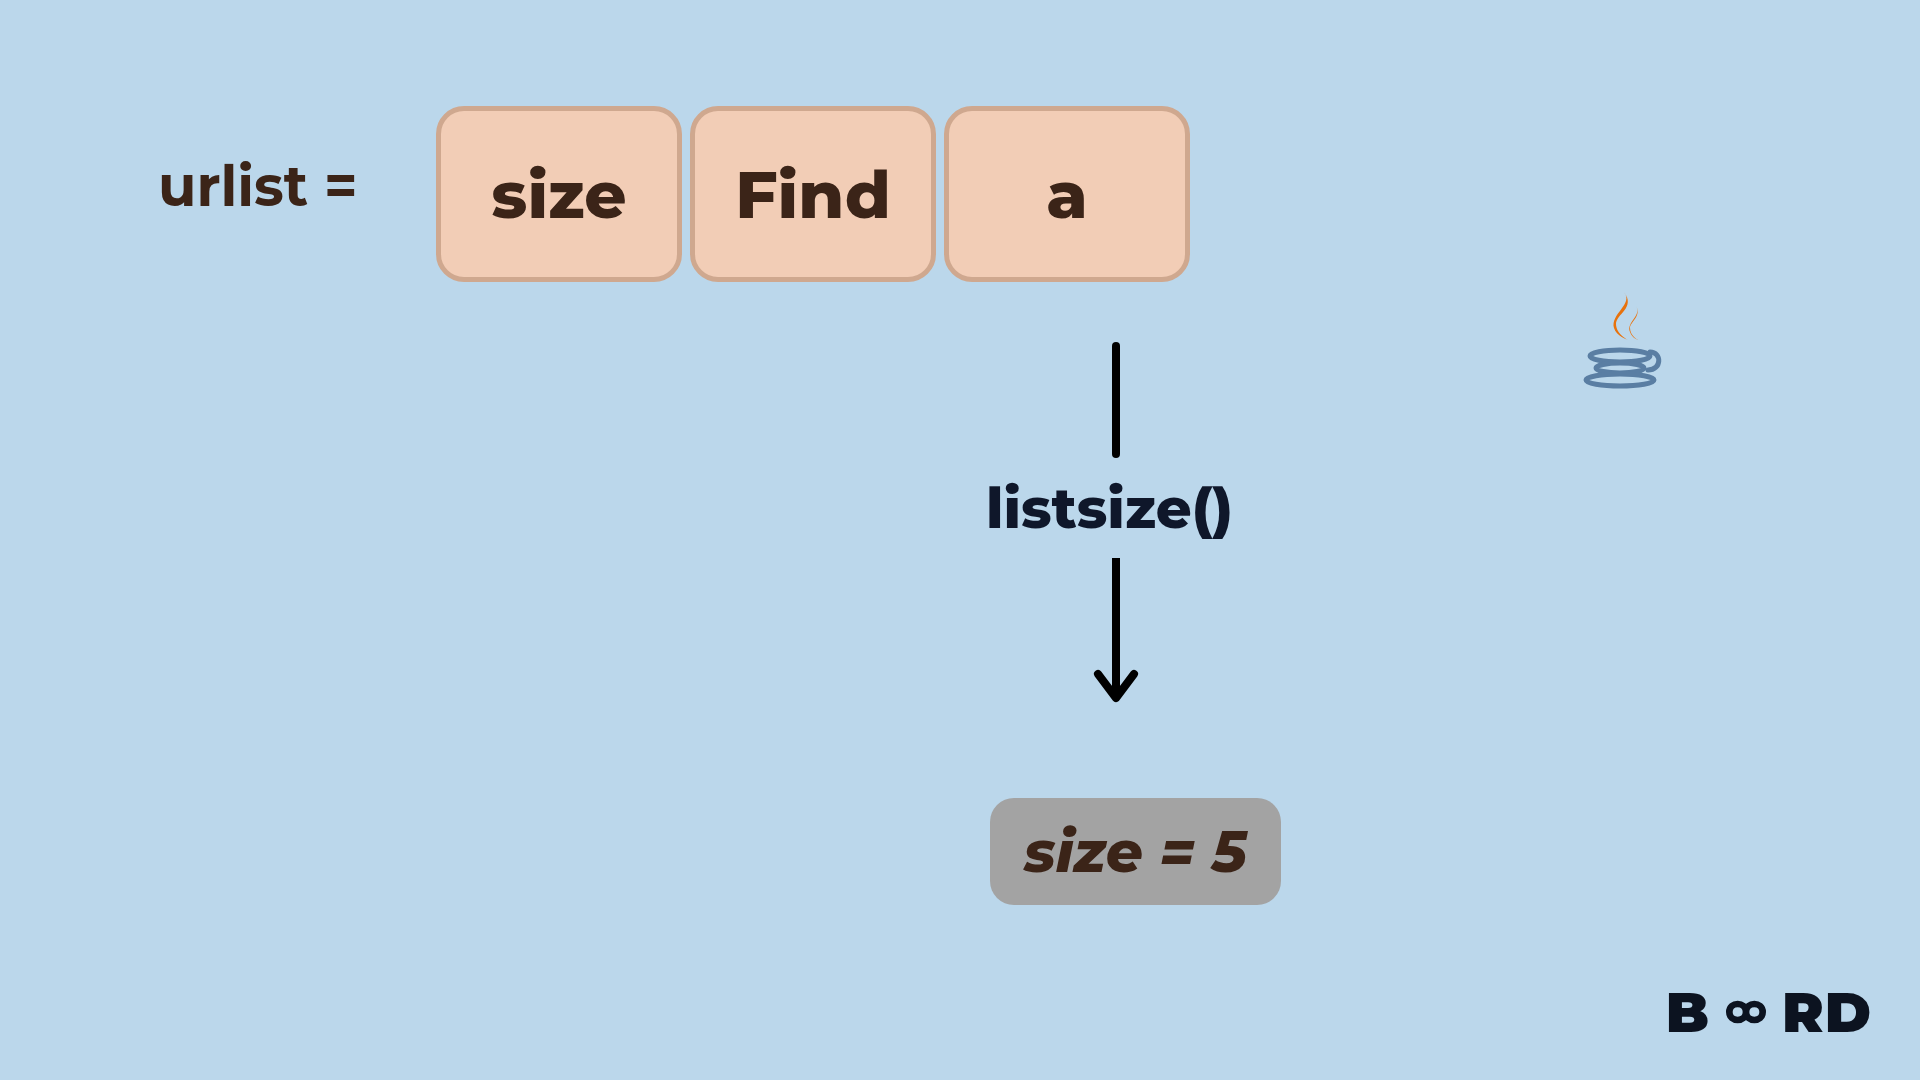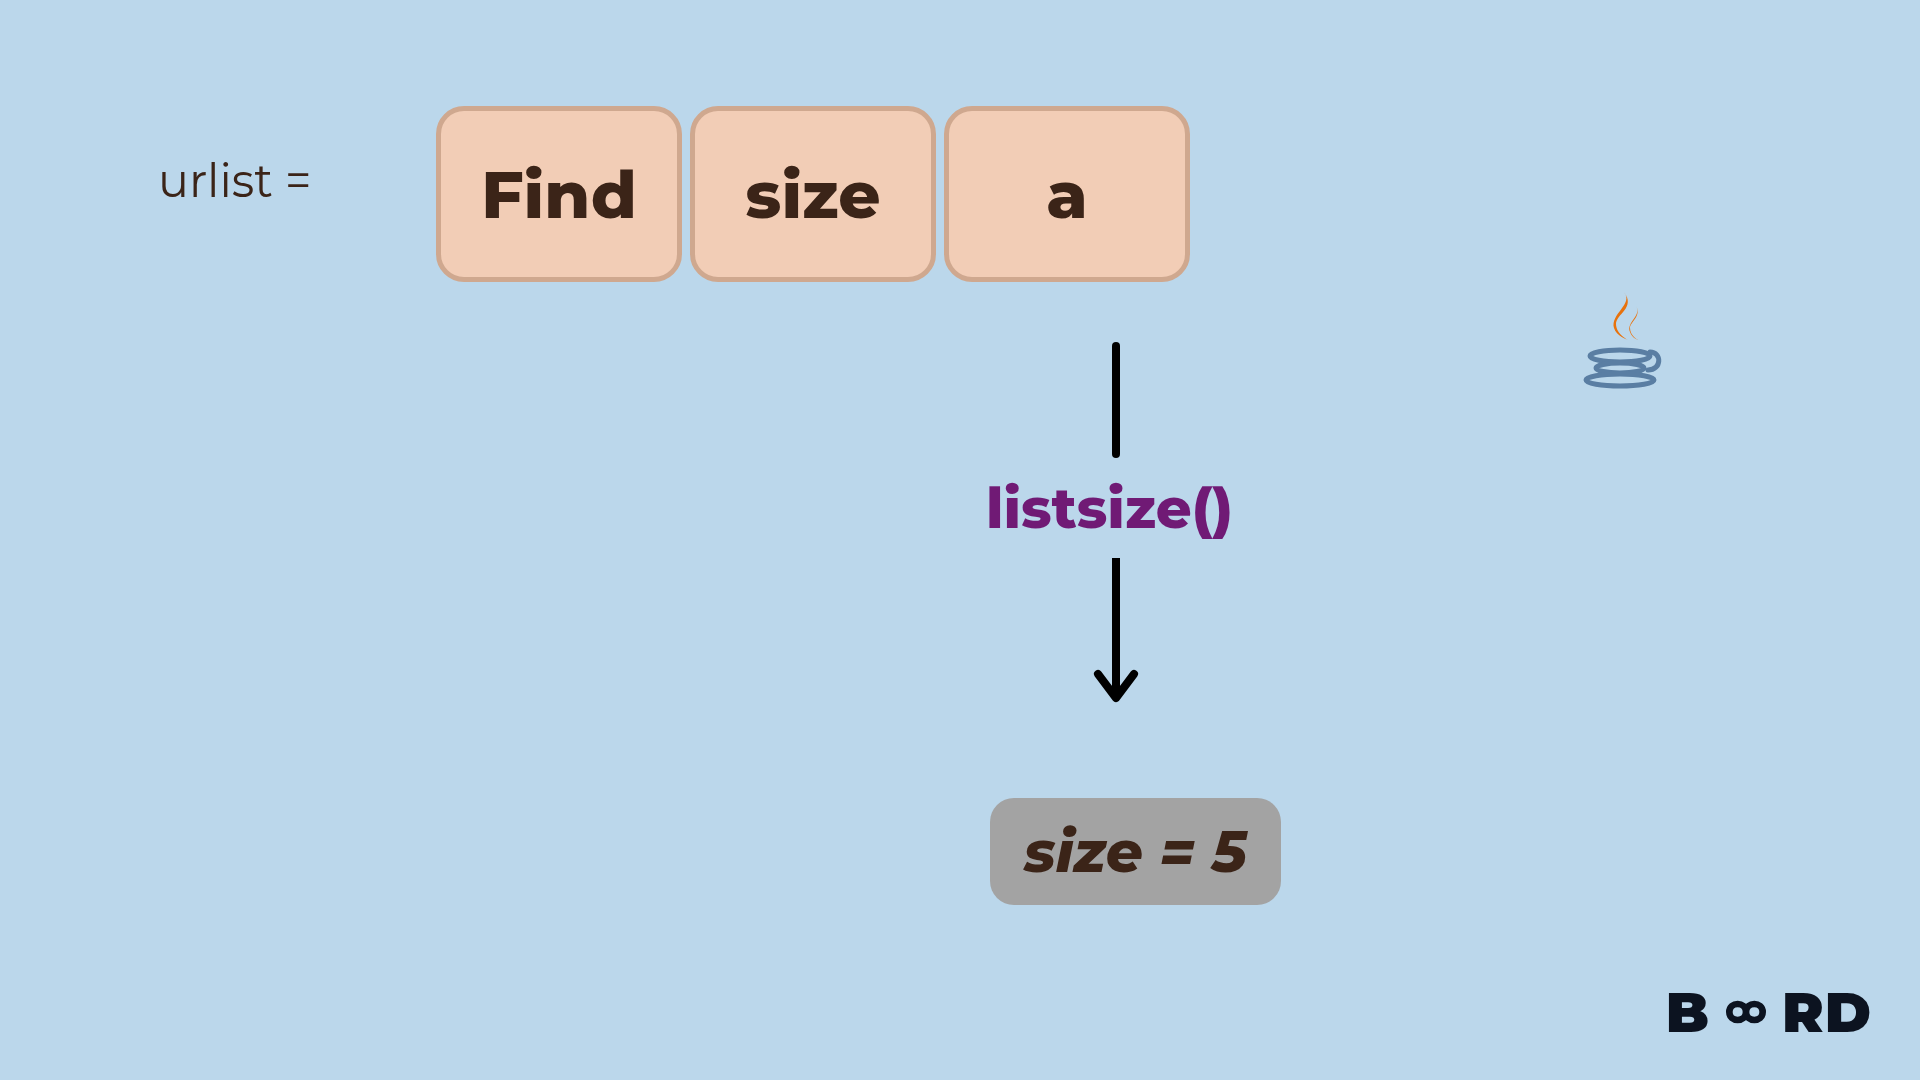--- a/index.html
+++ b/index.html
@@ -6,22 +6,22 @@
   html, body { width: 1920px; height: 1080px; overflow: hidden; }
   body {
     background: #bbd7eb;
     font-family: "Montserrat", "Arial Black", Arial, sans-serif;
     position: relative;
   }
   .stage { position: relative; width: 1920px; height: 1080px; }
 
   .var-label {
     position: absolute;
-    font-weight: 400;
-    font-size: 46px;
+    font-weight: 700;
+    font-size: 56px;
     color: #3b2418;
   }
 
   .list-row {
     position: absolute;
     display: flex;
     gap: 8px;
   }
   .list-item {
     width: 246px;
@@ -42,21 +42,21 @@
     width: 8px;
     height: 116px;
     background: #000;
     border-radius: 4px;
   }
 
   .fn-label {
     position: absolute;
     font-weight: 800;
     font-size: 56px;
-    color: #701a75;
+    color: #0f172a;
   }
 
   .arrow-down {
     position: absolute;
   }
 
   .result-pill {
     position: absolute;
     background: #a3a3a3;
     border-radius: 24px;
@@ -86,22 +86,22 @@
   }
 </style>
 </head>
 <body>
 
 <div class="stage">
 
   <div class="var-label" style="left:158px; top:152px;">urlist =</div>
 
   <div class="list-row" style="left:436px; top:106px;">
+    <div class="list-item">size</div>
     <div class="list-item">Find</div>
-    <div class="list-item">size</div>
     <div class="list-item">a</div>
   </div>
 
   <div class="line-down-1" style="left:1112px; top:342px;"></div>
 
   <div class="fn-label" style="left:986px; top:474px;">listsize()</div>
 
   <svg class="arrow-down" style="left:1090px; top:558px;" width="52" height="160" viewBox="0 0 52 160">
     <line x1="26" y1="0" x2="26" y2="132" stroke="#000" stroke-width="8" stroke-linecap="round"></line>
     <polyline points="8,116 26,140 44,116" fill="none" stroke="#000" stroke-width="8" stroke-linecap="round" stroke-linejoin="round"></polyline>

